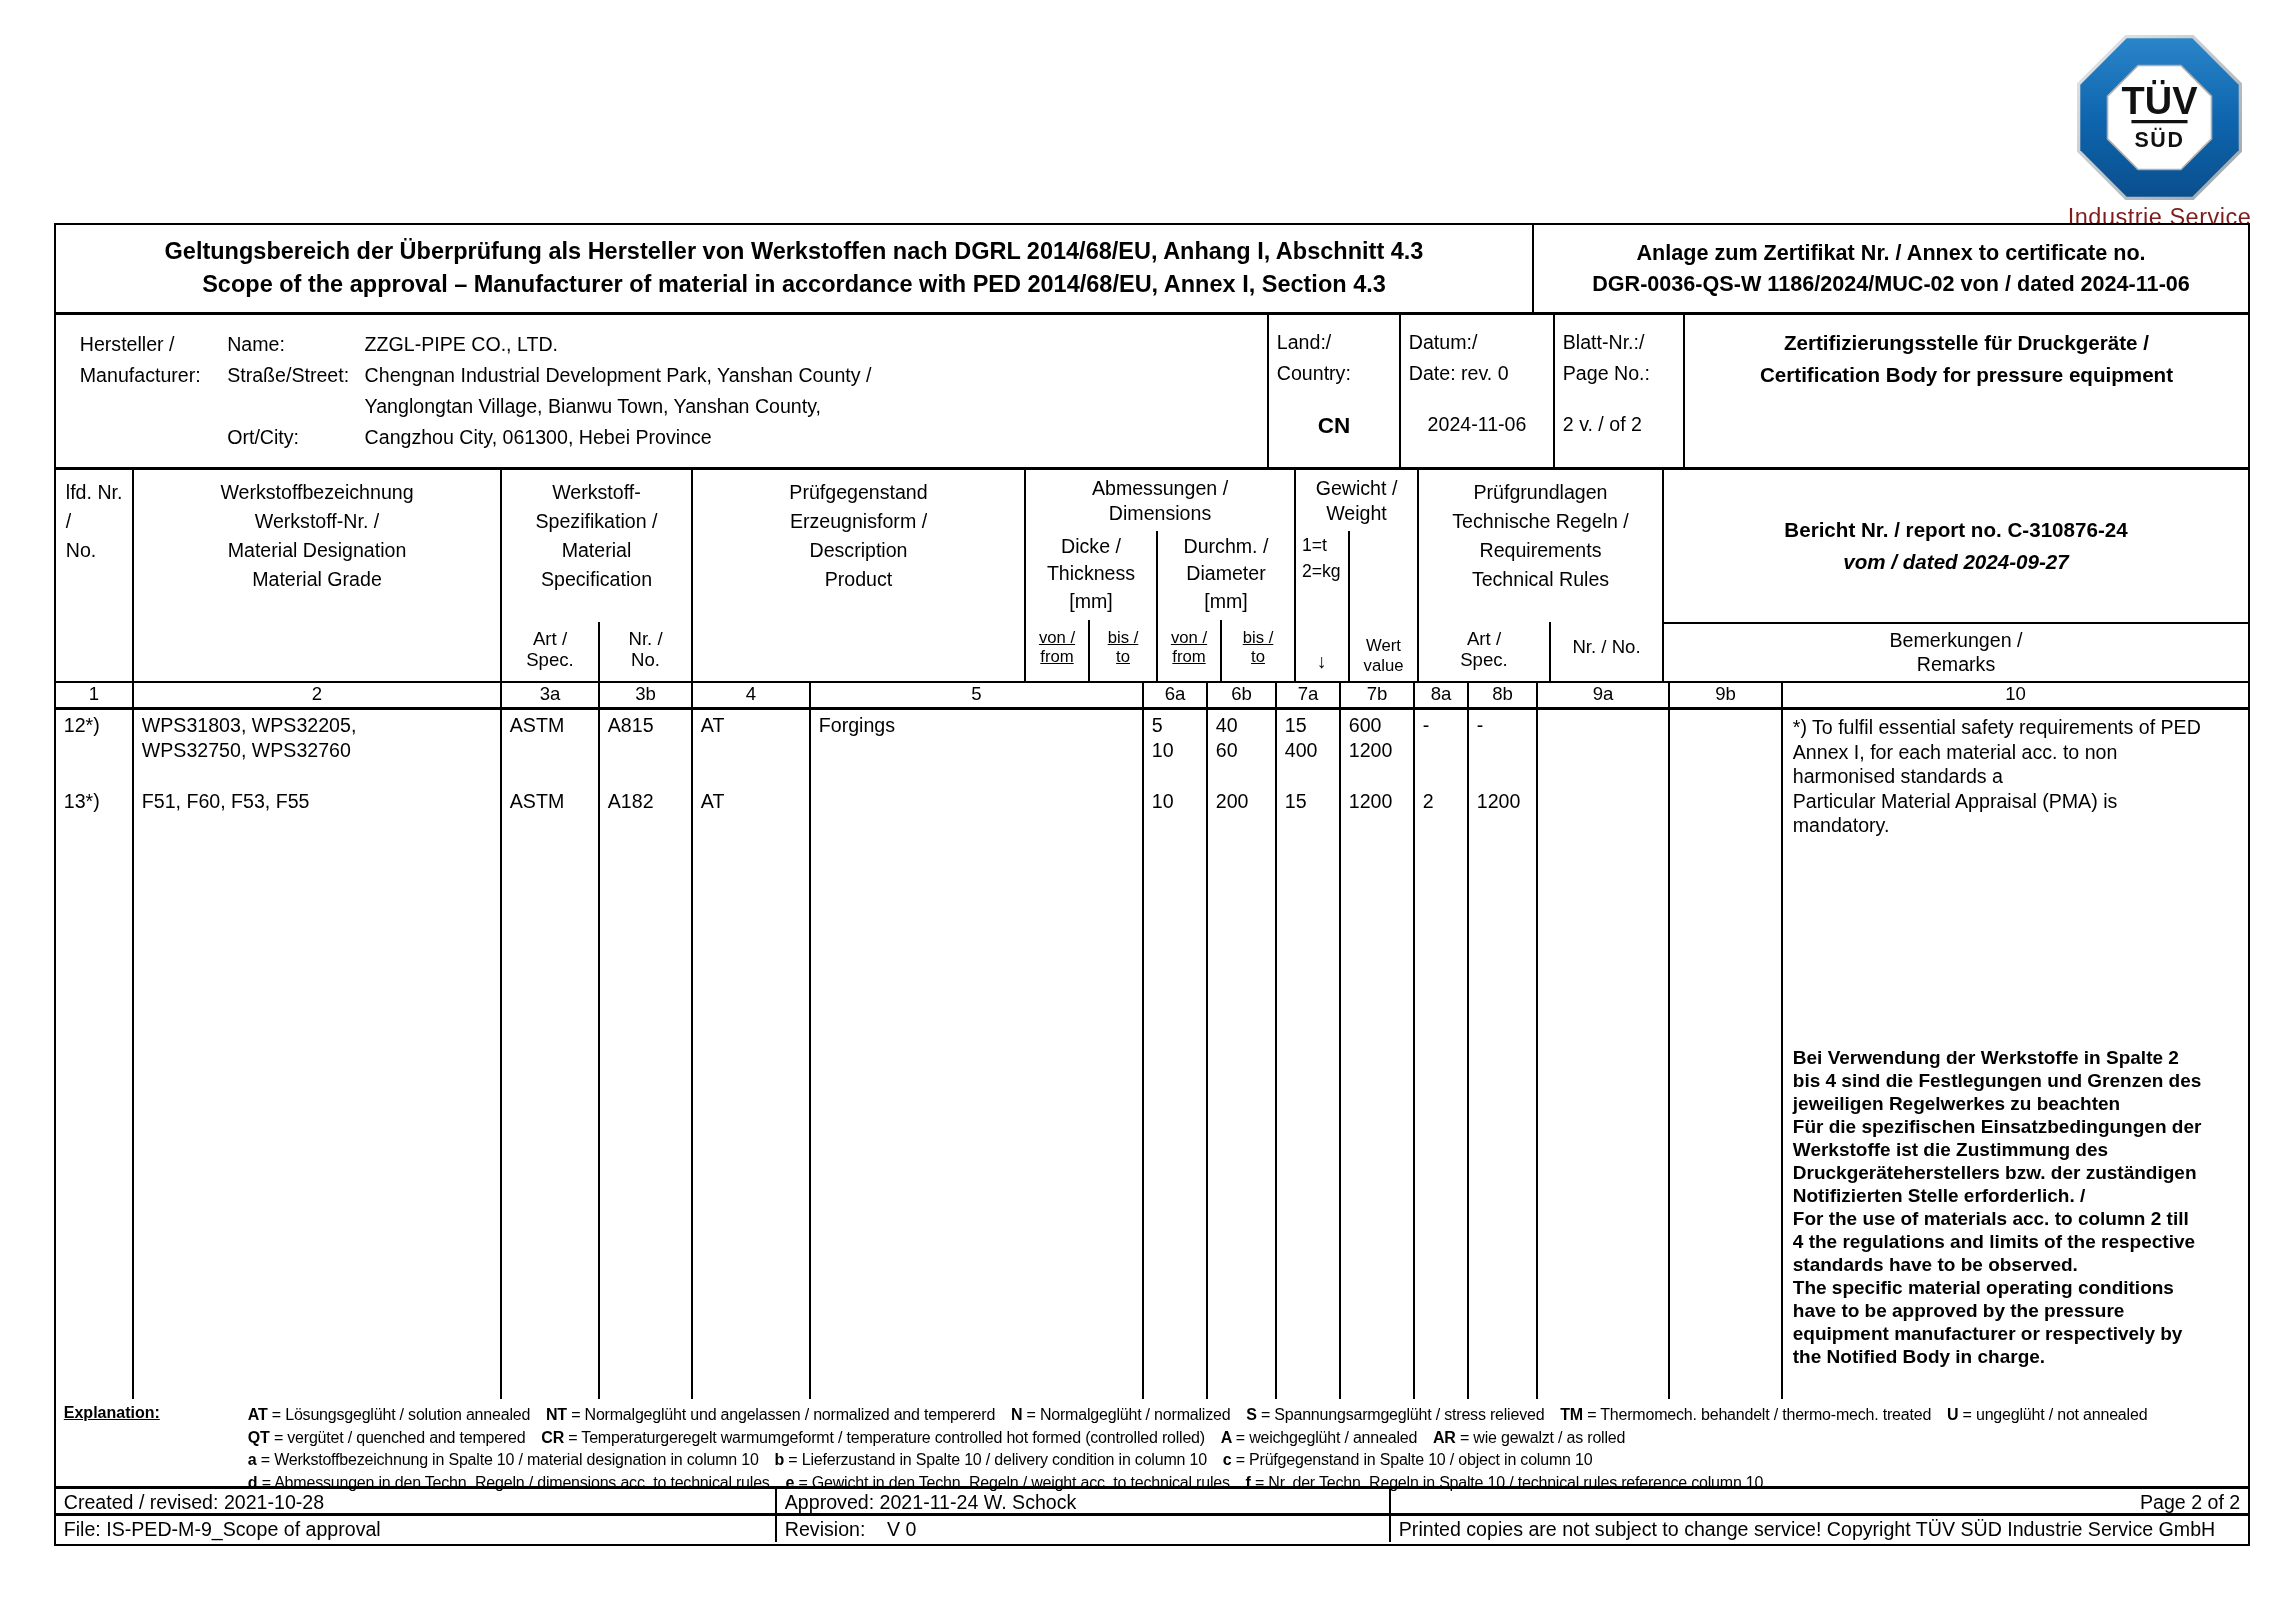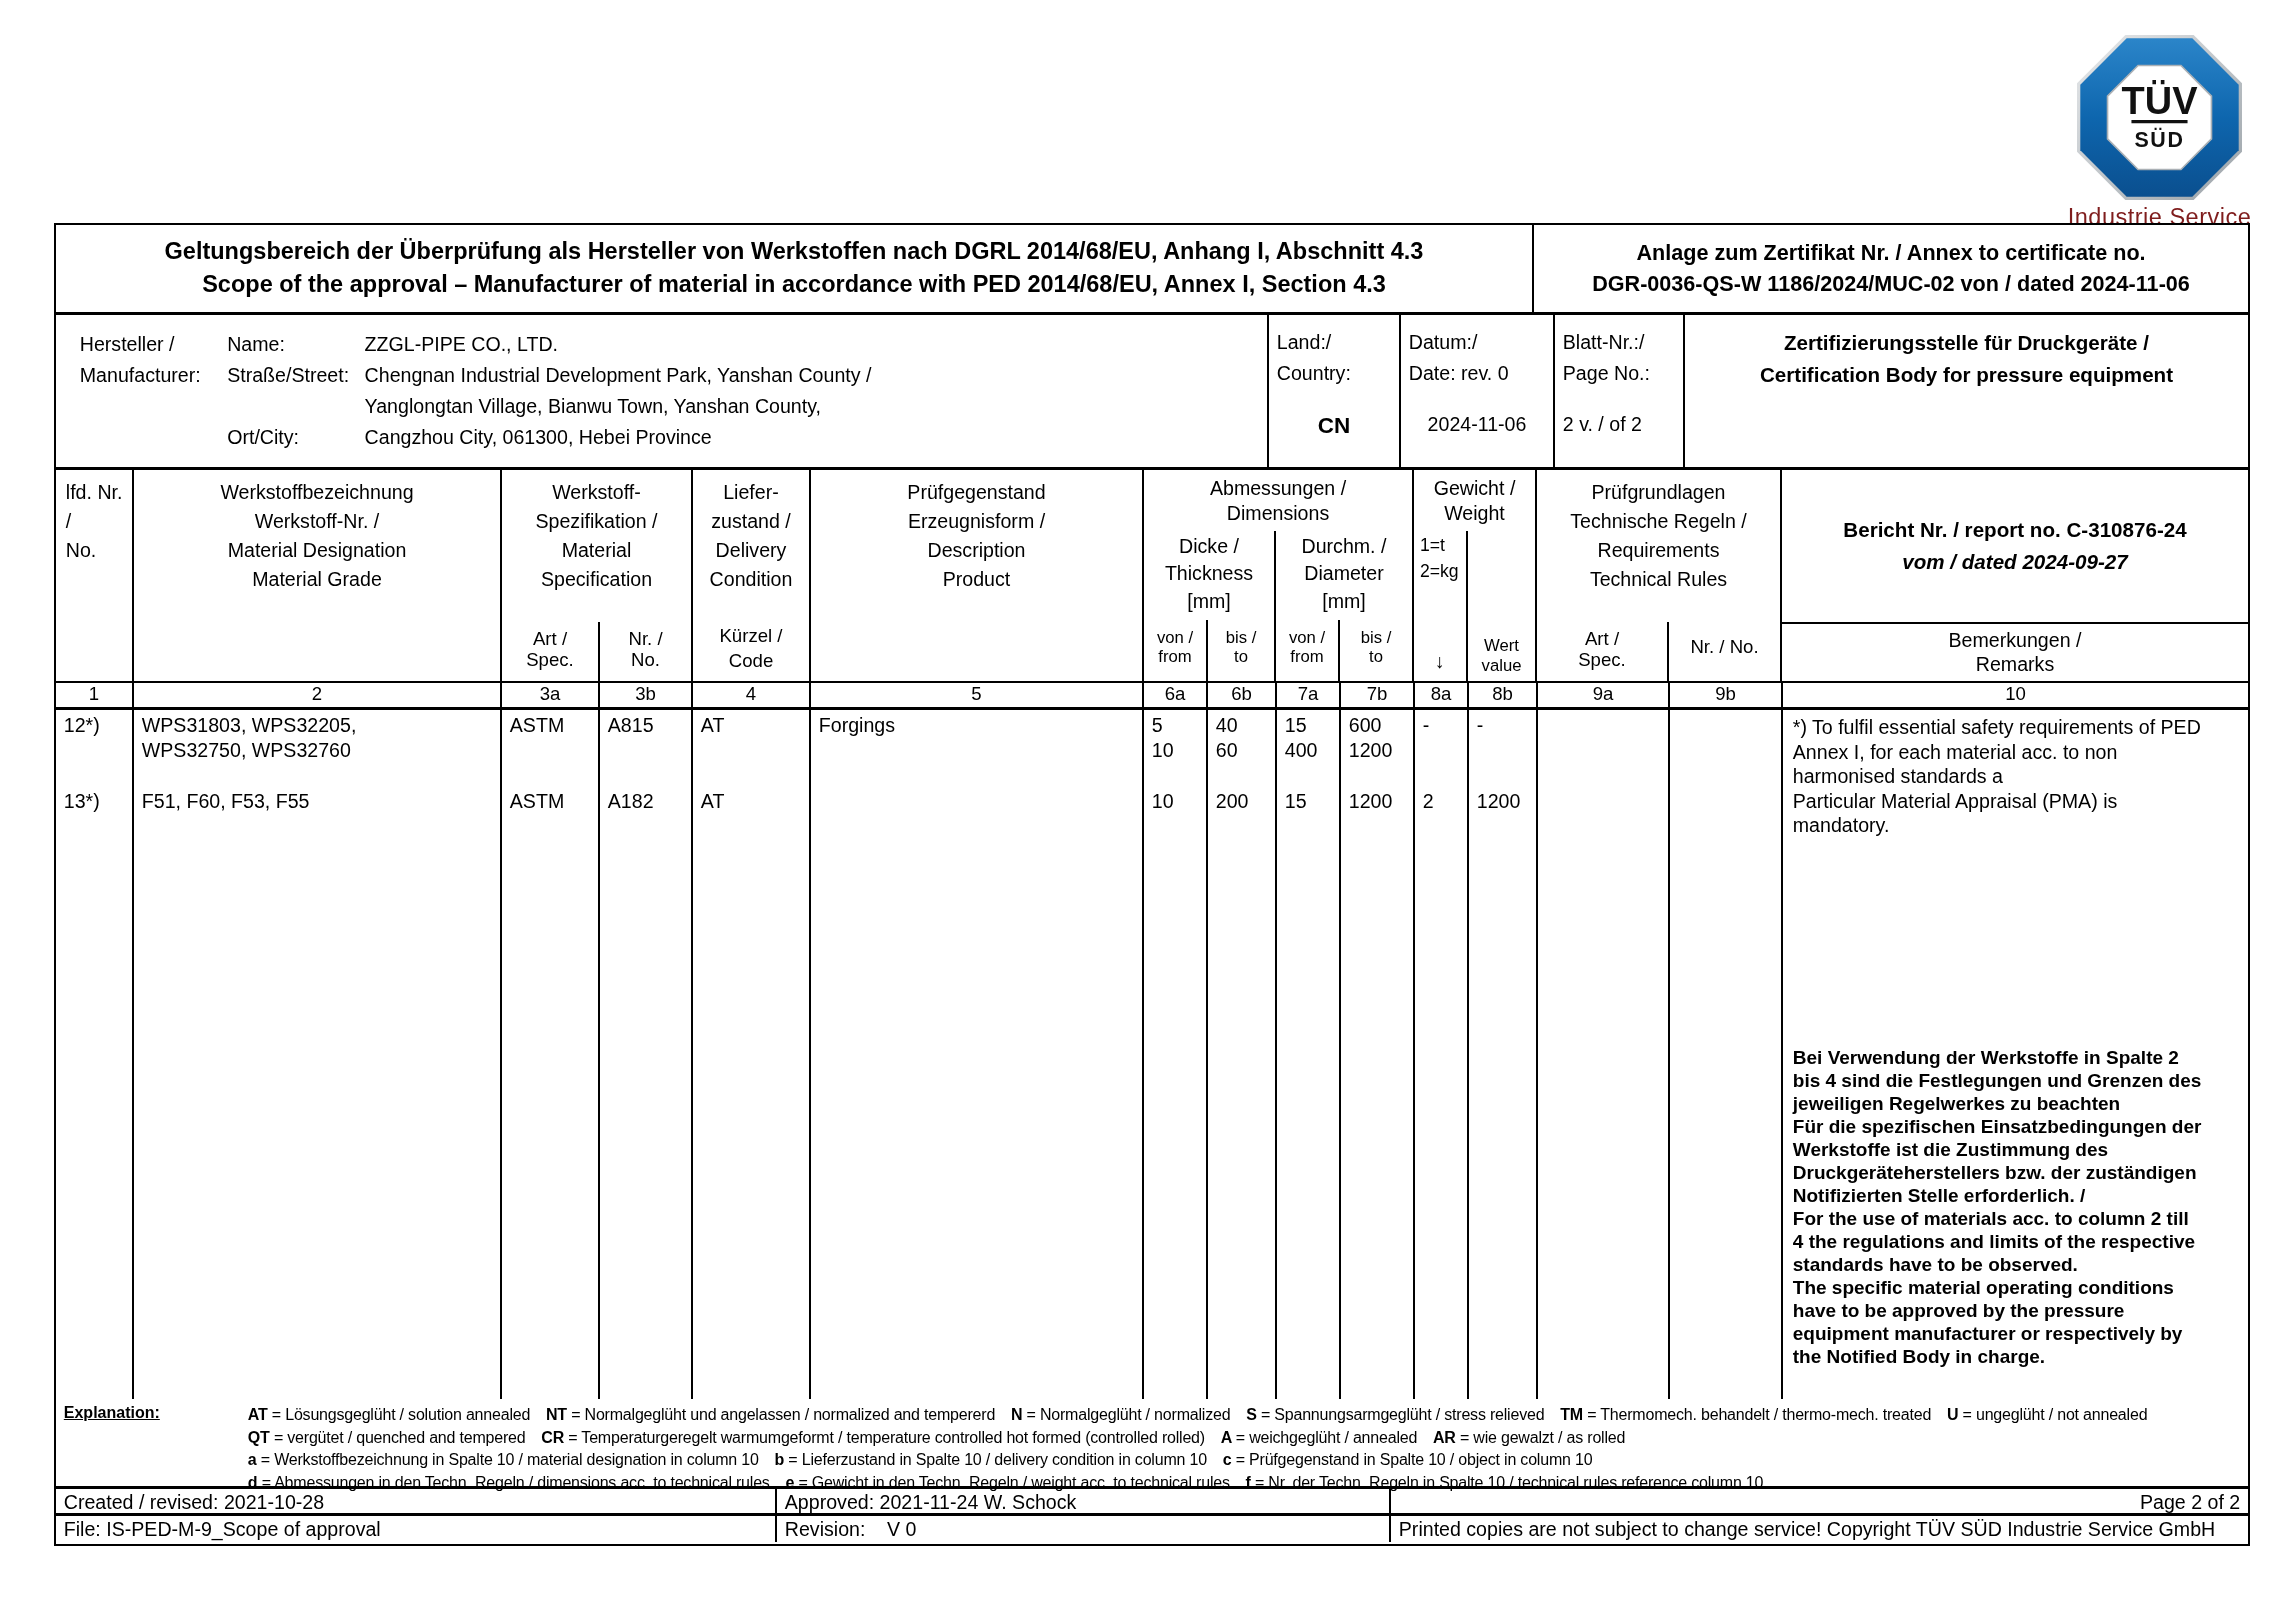--- a/index.html
+++ b/index.html
@@ -57,21 +57,21 @@
   .hc4 { width:118px; padding-top:7.8px; line-height:29px; }
   .hc4 .kurzel { margin-top:29px; line-height:25.5px; font-size:18.6px; }
   .hc5 { width:333px; padding-top:7.8px; line-height:29px; }
   .hc67 { width:270px; }
   .htop2 { height:61px; padding-top:5.9px; line-height:25.5px; }
   .h67body { height:150px; display:flex; }
   .h67half { display:flex; flex-direction:column; }
   .h67half.left { width:132px; border-right:2px solid #000; }
   .h67half.right { flex:1; }
   .hdim3 { height:89px; padding-top:2px; line-height:27.4px; }
-  .hfromto { height:61px; display:flex; }
+  .hfromto { height:61px; display:flex;text-decoration:underline; }
   .hfromto div { padding-top:7.8px; font-size:16.7px; line-height:19.6px; }
   .h67half.left .hfromto div:first-child { width:64px; border-right:2px solid #000; }
   .h67half.right .hfromto div:first-child { width:64px; border-right:2px solid #000; }
   .hfromto div:last-child { flex:1; }
   .hc8 { width:123px; }
   .h8body { height:150px; display:flex; }
   .h8left { width:54px; border-right:2px solid #000; display:flex; flex-direction:column; }
   .h8units { text-align:left; padding:2px 0 0 5.9px; line-height:25.5px; font-size:17.6px; }
   .h8arrow { margin-top:auto; padding-bottom:7.8px; font-size:19.6px; }
   .h8right { flex:1; display:flex; flex-direction:column; }
@@ -207,28 +207,20 @@
         <div class="htop4 ml">Werkstoff-
 Spezifikation /
 Material
 Specification</div>
         <div class="hsub">
           <div class="hsubcell ml">Art /
 Spec.</div>
           <div class="hsubcell ml">Nr. /
 No.</div>
         </div>
-      </div>
-      <div class="hc hc4">
-        <div class="ml">Liefer-
-zustand /
-Delivery
-Condition</div>
-        <div class="kurzel ml">Kürzel /
-Code</div>
       </div>
       <div class="hc hc5 ml">Prüfgegenstand
 Erzeugnisform /
 Description
 Product</div>
       <div class="hc hgroup hc67">
         <div class="htop2 ml">Abmessungen /
 Dimensions</div>
         <div class="h67body">
           <div class="h67half left">

